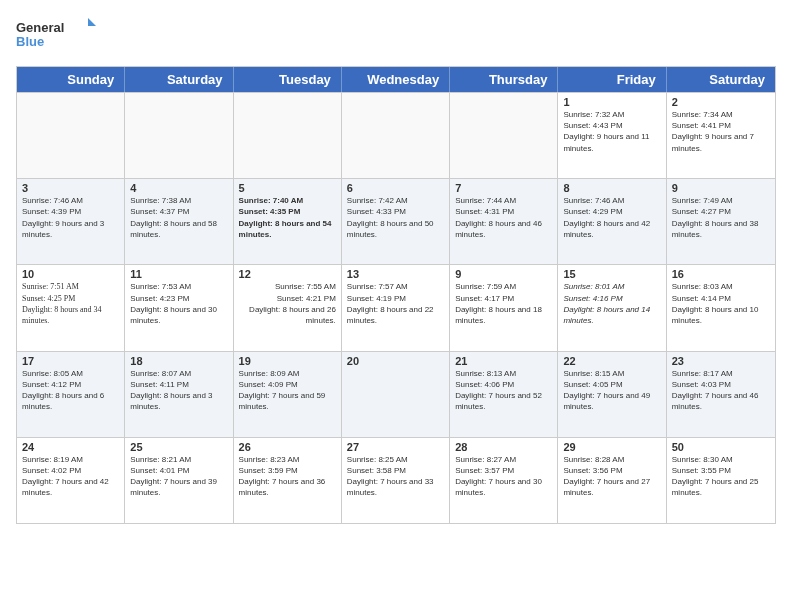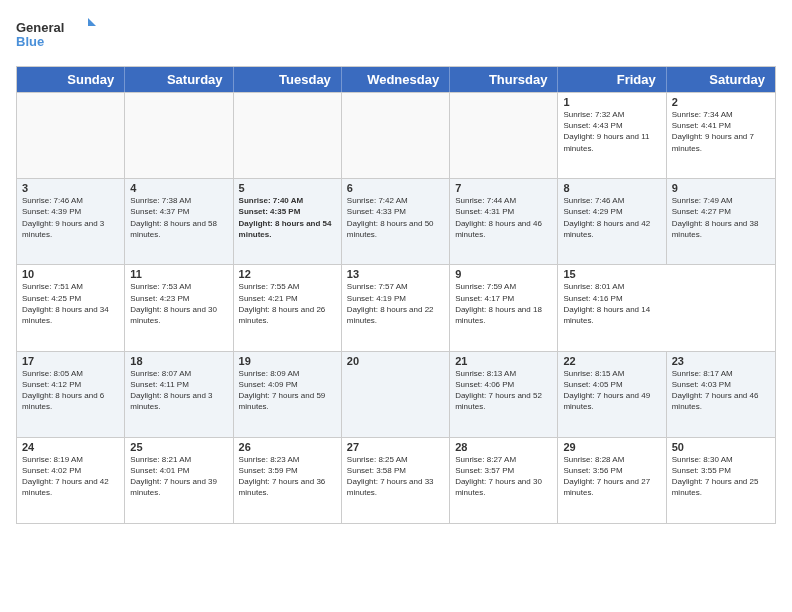--- a/index.html
+++ b/index.html
@@ -181,53 +181,59 @@
           <div class="cal-cell alt">
             <div class="day-num">9</div>
             <div class="cell-info" style="white-space: pre-line;">Sunrise: 7:49 AM
 Sunset: 4:27 PM
 Daylight: 8 hours and 38 minutes.</div>
           </div>
         </div>
         <div class="cal-row">
           <div class="cal-cell">
             <div class="day-num">10</div>
-            <div class="cell-info" style="white-space: pre-line;">Sunrise: 7:51 AM
+            <div class="cell-info" style="white-space: pre-line; font-family: Liberation Serif, serif;">Sunrise: 7:51 AM
 Sunset: 4:25 PM
 Daylight: 8 hours and 34 minutes.</div>
           </div>
           <div class="cal-cell">
             <div class="day-num">11</div>
             <div class="cell-info" style="white-space: pre-line;">Sunrise: 7:53 AM
 Sunset: 4:23 PM
 Daylight: 8 hours and 30 minutes.</div>
           </div>
           <div class="cal-cell">
             <div class="day-num">12</div>
-            <div class="cell-info" style="white-space: pre-line;">Sunrise: 7:55 AM
+            <div class="cell-info" style="white-space: pre-line; text-align: right;">Sunrise: 7:55 AM
 Sunset: 4:21 PM
 Daylight: 8 hours and 26 minutes.</div>
           </div>
           <div class="cal-cell">
             <div class="day-num">13</div>
             <div class="cell-info" style="white-space: pre-line;">Sunrise: 7:57 AM
 Sunset: 4:19 PM
 Daylight: 8 hours and 22 minutes.</div>
           </div>
           <div class="cal-cell">
             <div class="day-num">9</div>
             <div class="cell-info" style="white-space: pre-line;">Sunrise: 7:59 AM
 Sunset: 4:17 PM
 Daylight: 8 hours and 18 minutes.</div>
           </div>
           <div class="cal-cell">
             <div class="day-num">15</div>
-            <div class="cell-info" style="white-space: pre-line;">Sunrise: 8:01 AM
+            <div class="cell-info" style="white-space: pre-line; font-style: italic;">Sunrise: 8:01 AM
 Sunset: 4:16 PM
 Daylight: 8 hours and 14 minutes.</div>
+          </div>
+          <div class="cal-cell">
+            <div class="day-num">16</div>
+            <div class="cell-info" style="white-space: pre-line;">Sunrise: 8:03 AM
+Sunset: 4:14 PM
+Daylight: 8 hours and 10 minutes.</div>
           </div>
         </div>
         <div class="cal-row">
           <div class="cal-cell alt">
             <div class="day-num">17</div>
             <div class="cell-info" style="white-space: pre-line;">Sunrise: 8:05 AM
 Sunset: 4:12 PM
 Daylight: 8 hours and 6 minutes.</div>
           </div>
           <div class="cal-cell alt">

